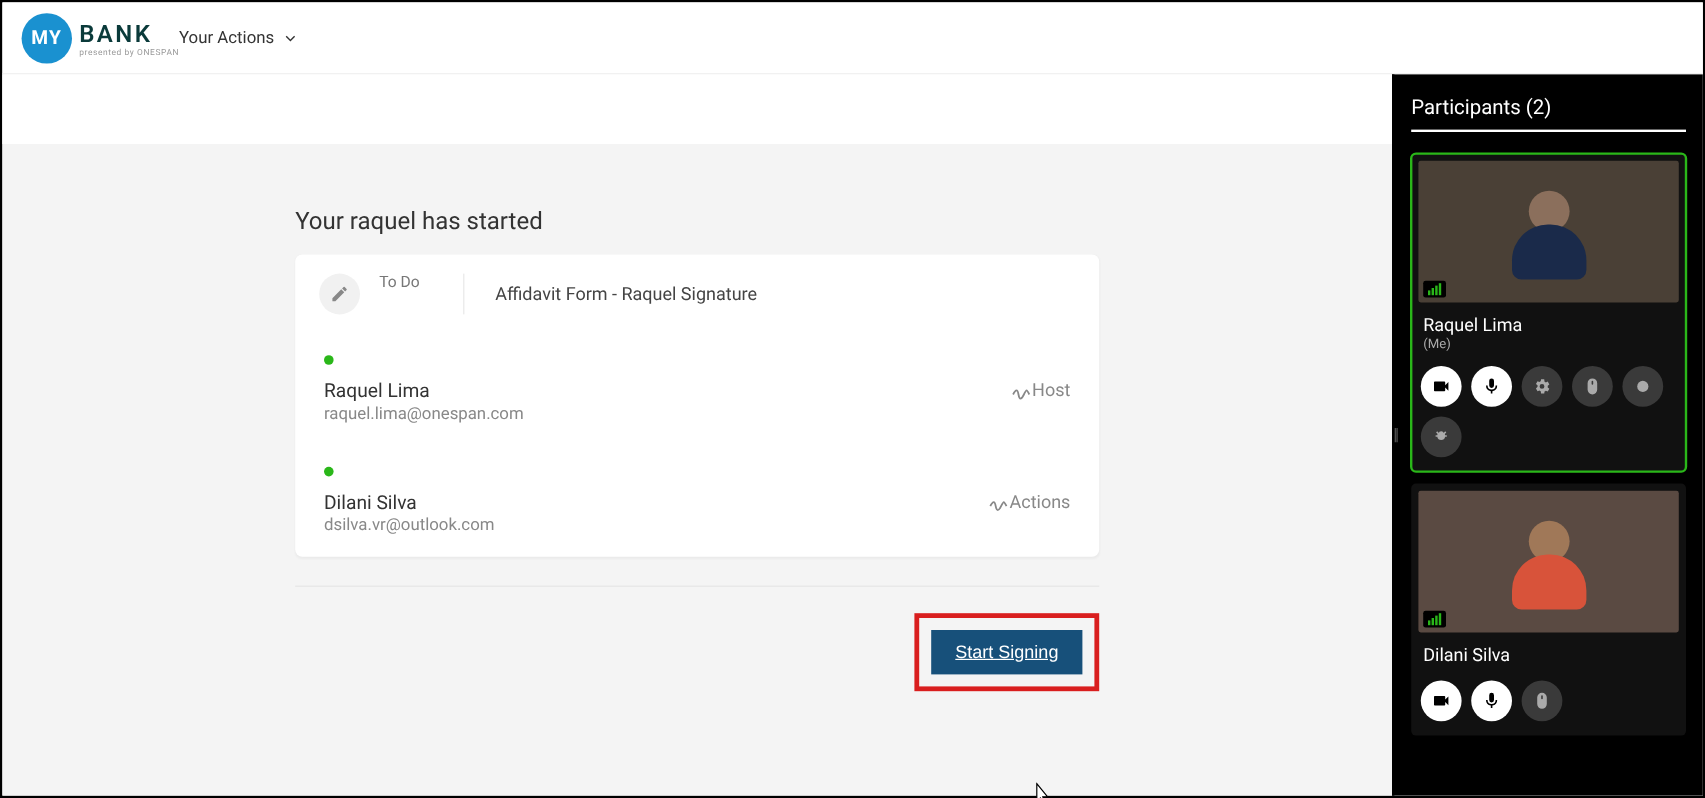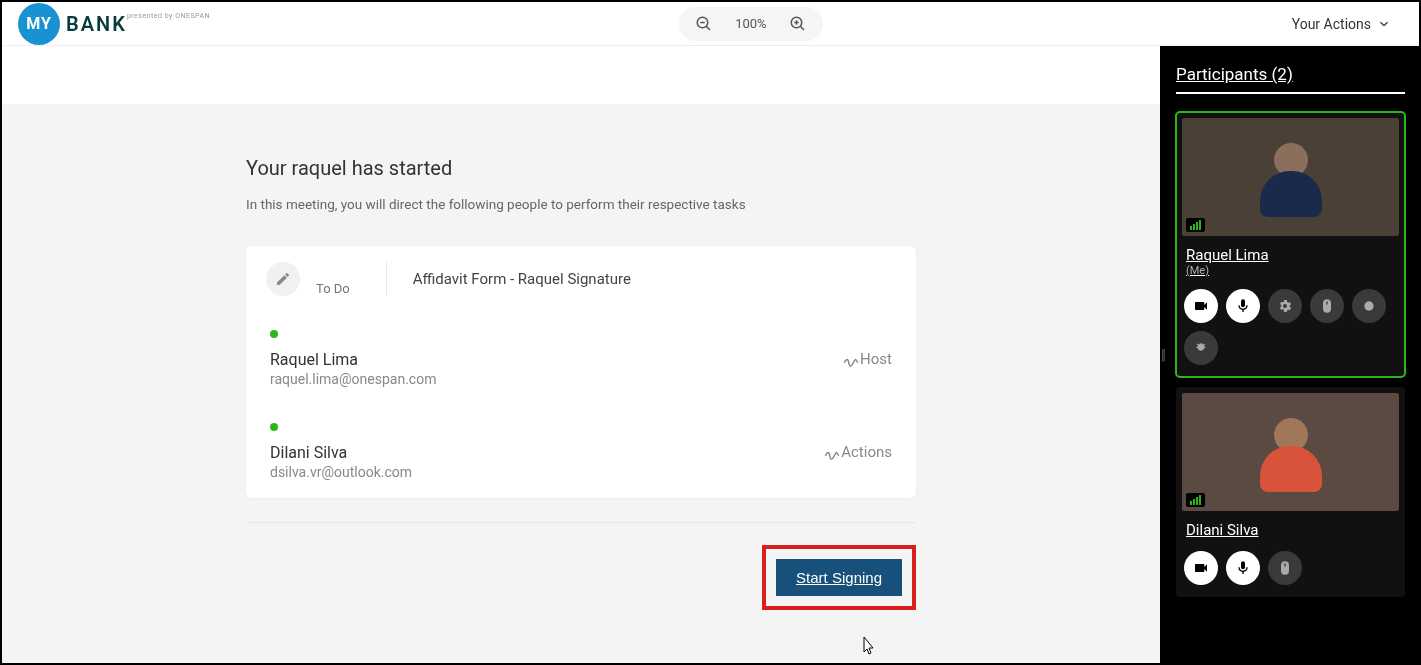--- a/index.html
+++ b/index.html
@@ -1,51 +1,51 @@
 <!DOCTYPE html>
 <html><head>
   <meta charset="utf-8">
   <style>
     * { margin: 0; padding: 0; box-sizing: border-box; }
     body { font-family: -apple-system, BlinkMacSystemFont, "Segoe UI", Roboto, Arial, sans-serif; background: #fff; width: 1421px; height: 665px; overflow: hidden; }
     .frame { border: 2px solid #000; width: 1421px; height: 665px; position: relative; display: flex; flex-direction: column; }
-    .header { height: 44px; background: #fff; border-bottom: 1px solid #eee; display: flex; align-items: center; padding: 0 16px; }
+    .header { height: 60px; background: #fff; border-bottom: 1px solid #eee; display: flex; align-items: center; padding: 0 16px; }
     .logo-wrap { display: flex; align-items: center; gap: 6px; }
     .logo-circle { width: 42px; height: 42px; border-radius: 50%; background: #1a91d0; display: flex; align-items: center; justify-content: center; color: #fff; font-weight: 700; font-size: 16px; letter-spacing: 1px; }
-    .logo-text { display: flex; flex-direction: row; }
+    .logo-text { display: flex; flex-direction: column; }
     .logo-bank { font-size: 20px; font-weight: 600; color: #0a3a3a; letter-spacing: 2px; }
     .logo-sub { font-size: 7px; color: #999; letter-spacing: 0.5px; }
     .zoom-group { margin-left: auto; margin-right: auto; display: flex; align-items: center; gap: 20px; background: #f5f5f5; border-radius: 24px; padding: 6px 14px; }
     .zoom-btn { background: none; border: none; cursor: pointer; color: #555; display: flex; align-items: center; justify-content: center; width: 22px; height: 22px; }
     .zoom-value { font-size: 13px; color: #555; }
     .more-actions { display: flex; align-items: center; gap: 6px; font-size: 14px; color: #333; cursor: pointer; padding-right: 12px; }
     .body-wrap { flex: 1; display: flex; background: #f4f4f4; position: relative; }
     .white-strip { position: absolute; top: 0; left: 0; right: 259px; height: 58px; background: #fff; }
     .main-area { flex: 1; position: relative; padding-top: 110px; padding-left: 244px; padding-right: 244px; }
     .main-content { max-width: 680px; }
     .meeting-title { font-size: 20px; color: #333; margin-bottom: 16px; font-weight: 400; }
     .meeting-sub { font-size: 13.5px; color: #666; margin-bottom: 34px; }
     .card { background: #fff; border-radius: 6px; box-shadow: 0 1px 2px rgba(0,0,0,0.04); margin-bottom: 24px; }
     .card-header { display: flex; align-items: center; padding: 16px 20px; }
-    .todo-left { display: flex; align-items: flex-end; gap: 16px; padding-right: 36px; border-right: 1px solid #e8e8e8; }
+    .todo-left { display: flex; align-items: flex-start; gap: 16px; padding-right: 36px; border-right: 1px solid #e8e8e8; }
     .todo-icon { width: 34px; height: 34px; border-radius: 50%; background: #f1f1f1; display: flex; align-items: center; justify-content: center; color: #888; }
     .todo-text { font-size: 13px; color: #777; }
     .doc-name { padding-left: 26px; font-size: 15px; color: #444; }
     .person-row { display: flex; align-items: center; padding: 18px 24px; justify-content: space-between; }
     .person-left { display: flex; flex-direction: column; gap: 2px; }
     .dot { width: 8px; height: 8px; border-radius: 50%; background: #2ab719; margin-bottom: 10px; }
     .person-name { font-size: 16px; color: #333; }
     .person-email { font-size: 14px; color: #888; }
     .person-right { display: flex; align-items: center; gap: 0; color: #888; font-size: 15px; }
     .divide-line { height: 1px; background: #e5e5e5; margin: 18px 0 22px 0; }
     .action-row { display: flex; justify-content: flex-end; }
     .highlight-box { border: 4px solid #d91e1e; padding: 10px; display: inline-block; }
     .start-btn { background: #17507a; color: #fff; border: none; padding: 10px 20px; font-size: 15px; text-decoration: underline; cursor: pointer; }
     .cursor-icon { position: absolute; left: 858px; top: 590px; pointer-events: none; color: #000; }
-    .sidebar { width: 259px; background: #000; color: #fff; display: flex; flex-direction: column; padding: 18px 14px; gap: 10px; border-left: 2px solid #000; text-decoration: underline; }
+    .sidebar { width: 259px; background: #000; color: #fff; display: flex; flex-direction: column; padding: 18px 14px; gap: 10px; border-left: 2px solid #000; }
     .participants-title { font-size: 17px; font-weight: 400; padding-bottom: 8px; border-bottom: 2px solid #fff; margin-bottom: 8px; }
     .participant-card { background: #111; border-radius: 4px; padding: 6px; }
     .participant-card.active { outline: 2px solid #2ab719; outline-offset: -1px; }
     .video-thumb { width: 100%; height: 118px; background: #4a4036; position: relative; border-radius: 2px; overflow: hidden; display: flex; align-items: center; justify-content: center; }
     .person-silhouette { width: 62px; height: 80px; position: relative; }
     .head { width: 34px; height: 34px; border-radius: 50%; background: #8b6f5c; position: absolute; left: 50%; transform: translateX(-50%); top: 6px; }
     .torso { width: 62px; height: 46px; background: #1a2a4a; border-radius: 30px 30px 8px 8px; position: absolute; bottom: 0; }
     .signal-badge { position: absolute; bottom: 4px; left: 4px; background: #000; padding: 2px 4px; border-radius: 2px; color: #2ab719; font-size: 11px; display: flex; align-items: flex-end; gap: 1px; }
     .signal-badge span { display: inline-block; width: 2px; background: #2ab719; }
     .p-name { font-size: 15px; margin-top: 10px; padding-left: 4px; }
@@ -63,54 +63,35 @@
 <div class="frame">
   <div class="header">
     <div class="logo-wrap">
       <div class="logo-circle">MY</div>
       <div class="logo-text">
         <span class="logo-bank">BANK</span>
         <span class="logo-sub">presented by ONESPAN</span>
       </div>
     </div>
 
-    <div class="zoom-group">
-      <button class="zoom-btn">
-        <svg width="18" height="18" viewBox="0 0 24 24" fill="none" stroke="currentColor" stroke-width="2">
-            <circle cx="10" cy="10" r="7"></circle>
-            <line x1="7" y1="10" x2="13" y2="10"></line>
-            <line x1="20" y1="20" x2="15" y2="15"></line>
-          </svg>
-      </button>
-      <span class="zoom-value">100%</span>
-      <button class="zoom-btn">
-        <svg width="18" height="18" viewBox="0 0 24 24" fill="none" stroke="currentColor" stroke-width="2">
-            <circle cx="10" cy="10" r="7"></circle>
-            <line x1="7" y1="10" x2="13" y2="10"></line>
-            <line x1="10" y1="7" x2="10" y2="13"></line>
-            <line x1="20" y1="20" x2="15" y2="15"></line>
-          </svg>
-      </button>
-    </div>
 
     <div class="more-actions">
       <span>Your Actions</span>
       <svg width="14" height="14" viewBox="0 0 24 24" fill="none" stroke="currentColor" stroke-width="2">
           <polyline points="6 9 12 15 18 9"></polyline>
         </svg>
     </div>
   </div>
 
   <div class="body-wrap">
     <div class="white-strip"></div>
 
     <div class="main-area">
       <div class="main-content">
         <h2 class="meeting-title">Your raquel has started</h2>
-        <p class="meeting-sub">In this meeting, you will direct the following people to perform their respective tasks</p>
 
         <div class="card">
           <div class="card-header">
             <div class="todo-left">
               <div class="todo-icon">
                 <svg width="16" height="16" viewBox="0 0 24 24" fill="currentColor">
                     <path d="M3 17.25V21h3.75L17.81 9.94l-3.75-3.75L3 17.25zM20.71 7.04a1 1 0 0 0 0-1.41l-2.34-2.34a1 1 0 0 0-1.41 0l-1.83 1.83 3.75 3.75 1.83-1.83z"></path>
                   </svg>
               </div>
               <span class="todo-text">To Do</span>

